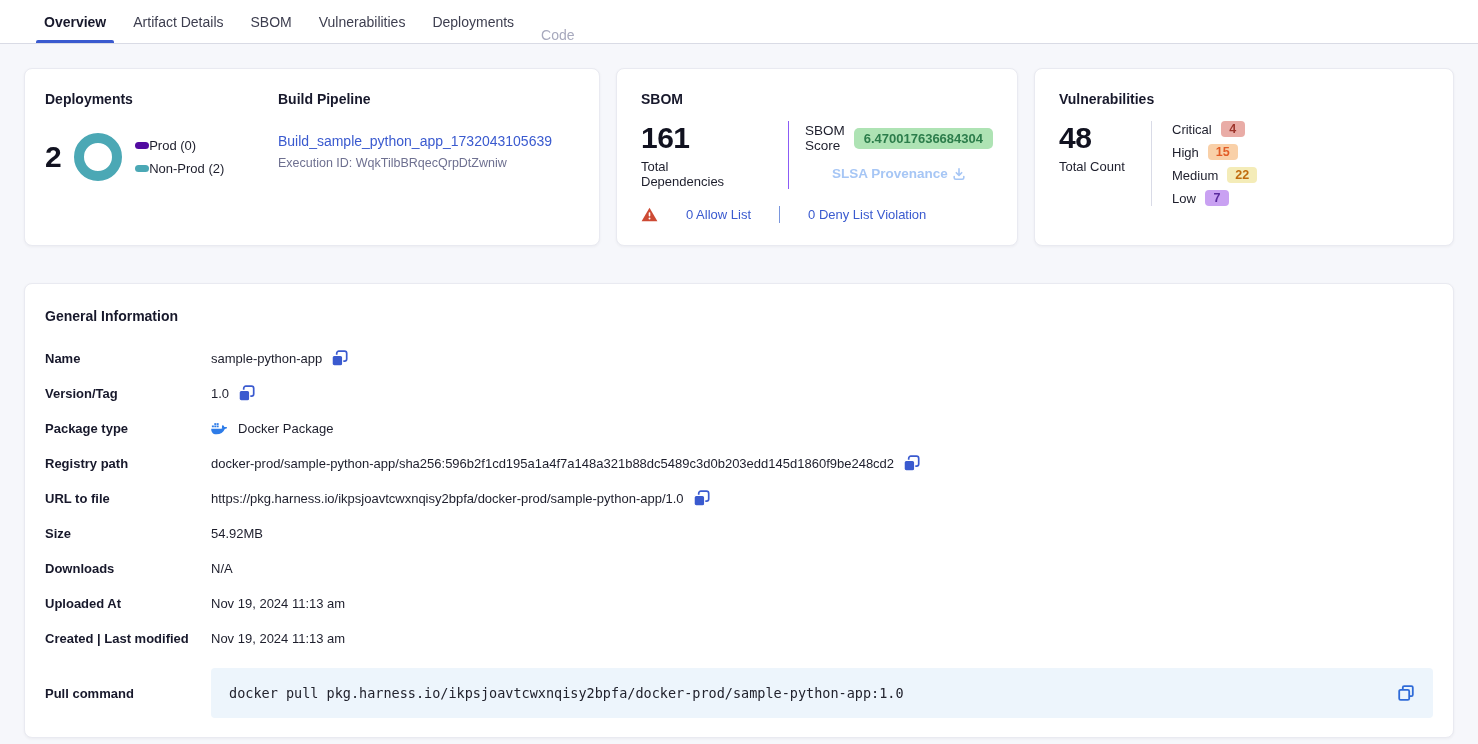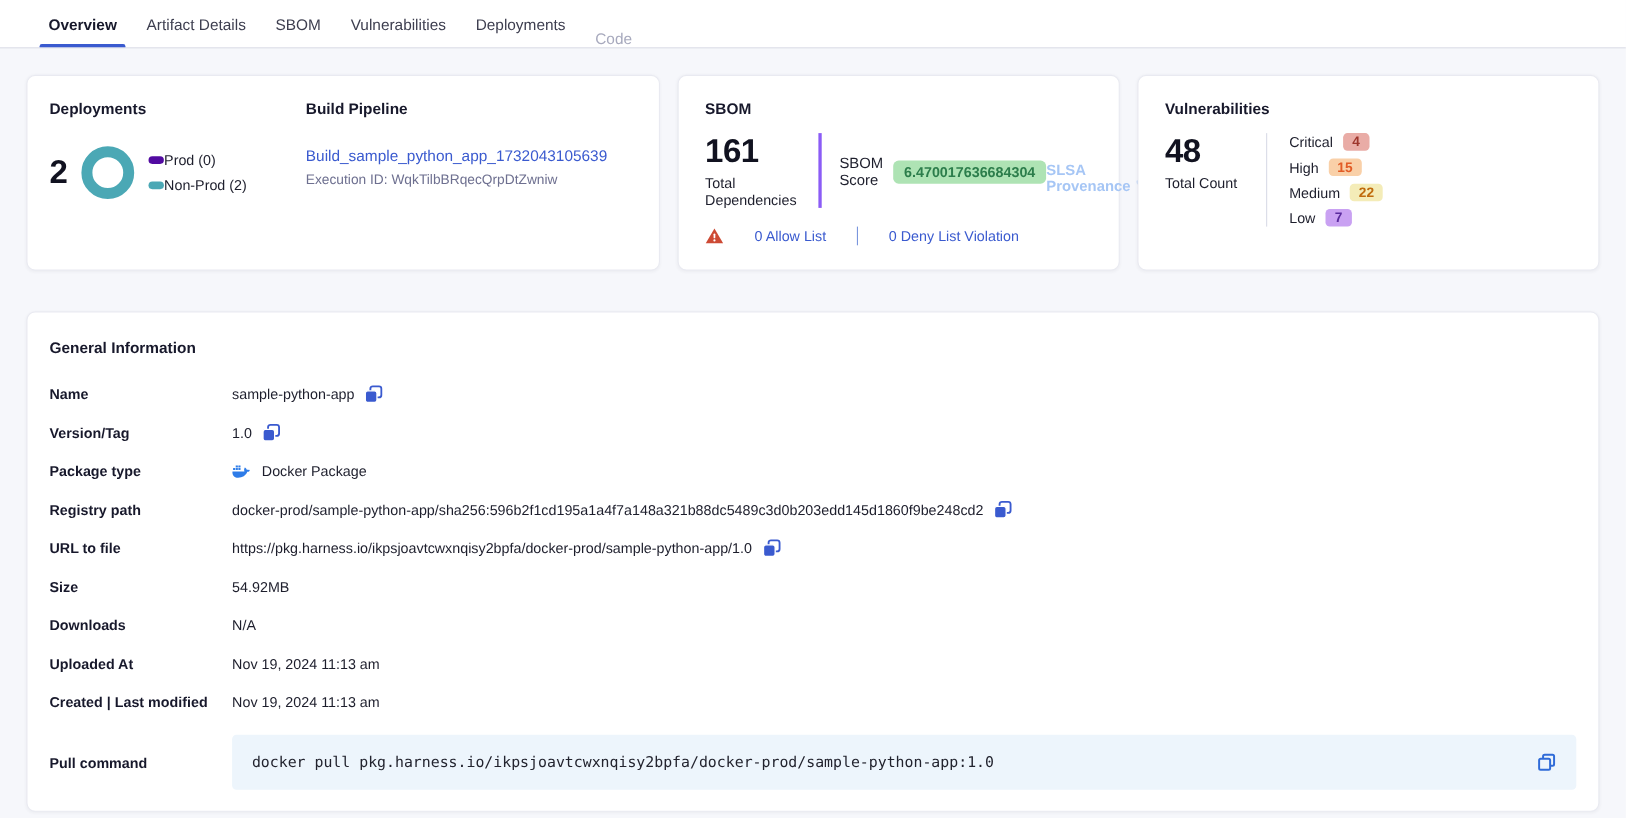--- a/index.html
+++ b/index.html
@@ -50,24 +50,24 @@
   .legend-item { display:flex; align-items:center; gap:0; }
   .legend-marker { width:14px; height:7px; border-radius:4px; display:inline-block; }
   .marker-prod { background:#520ba1; }
   .marker-nonprod { background:#4ba8b5; }
   .pipeline-link { display:block; margin-top:26px; font-size:14px; color:#3a5acf; text-decoration:none; cursor:pointer; }
   .exec-id { margin-top:7px; font-size:12.5px; color:#6e7090; }
 
   
   .card-sbom { width:402px; display:flex; flex-direction:column; }
   .sbom-mid { display:flex; align-items:stretch; margin-top:14px; }
-  .sbom-total { padding-right:20px; border-right:3px solid #8b5cf6; }
+  .sbom-total { padding-right:36px; border-right:1px solid #8b5cf6; }
   .sbom-total .big-num { line-height:34px; }
   .muted-label { font-size:13px; color:#1d1e2c; margin-top:4px; }
-  .sbom-score-col { flex:1; padding-left:16px; display:flex; flex-direction:row; align-items:center; }
+  .sbom-score-col { flex:1; padding-left:16px; display:flex; flex-direction:column; align-items:center; }
   .score-row { display:flex; align-items:center; gap:9px; margin-top:2px; }
   .score-label { font-size:13.5px; color:#1d1e2c; }
   .score-pill {
     background:#aee3b4; color:#2c7d4b; font-size:13px; font-weight:600;
     padding:3px 10px; border-radius:5px;
   }
   .slsa-link { display:flex; align-items:center; gap:4px; margin-top:13px;
     font-size:13.5px; font-weight:600; color:#a6c6f5; cursor:pointer; }
   .sbom-links { display:flex; align-items:center; gap:28px; margin-top:17px; font-size:13px; }
   .blue-link { color:#3a5acf; text-decoration:none; cursor:pointer; }

